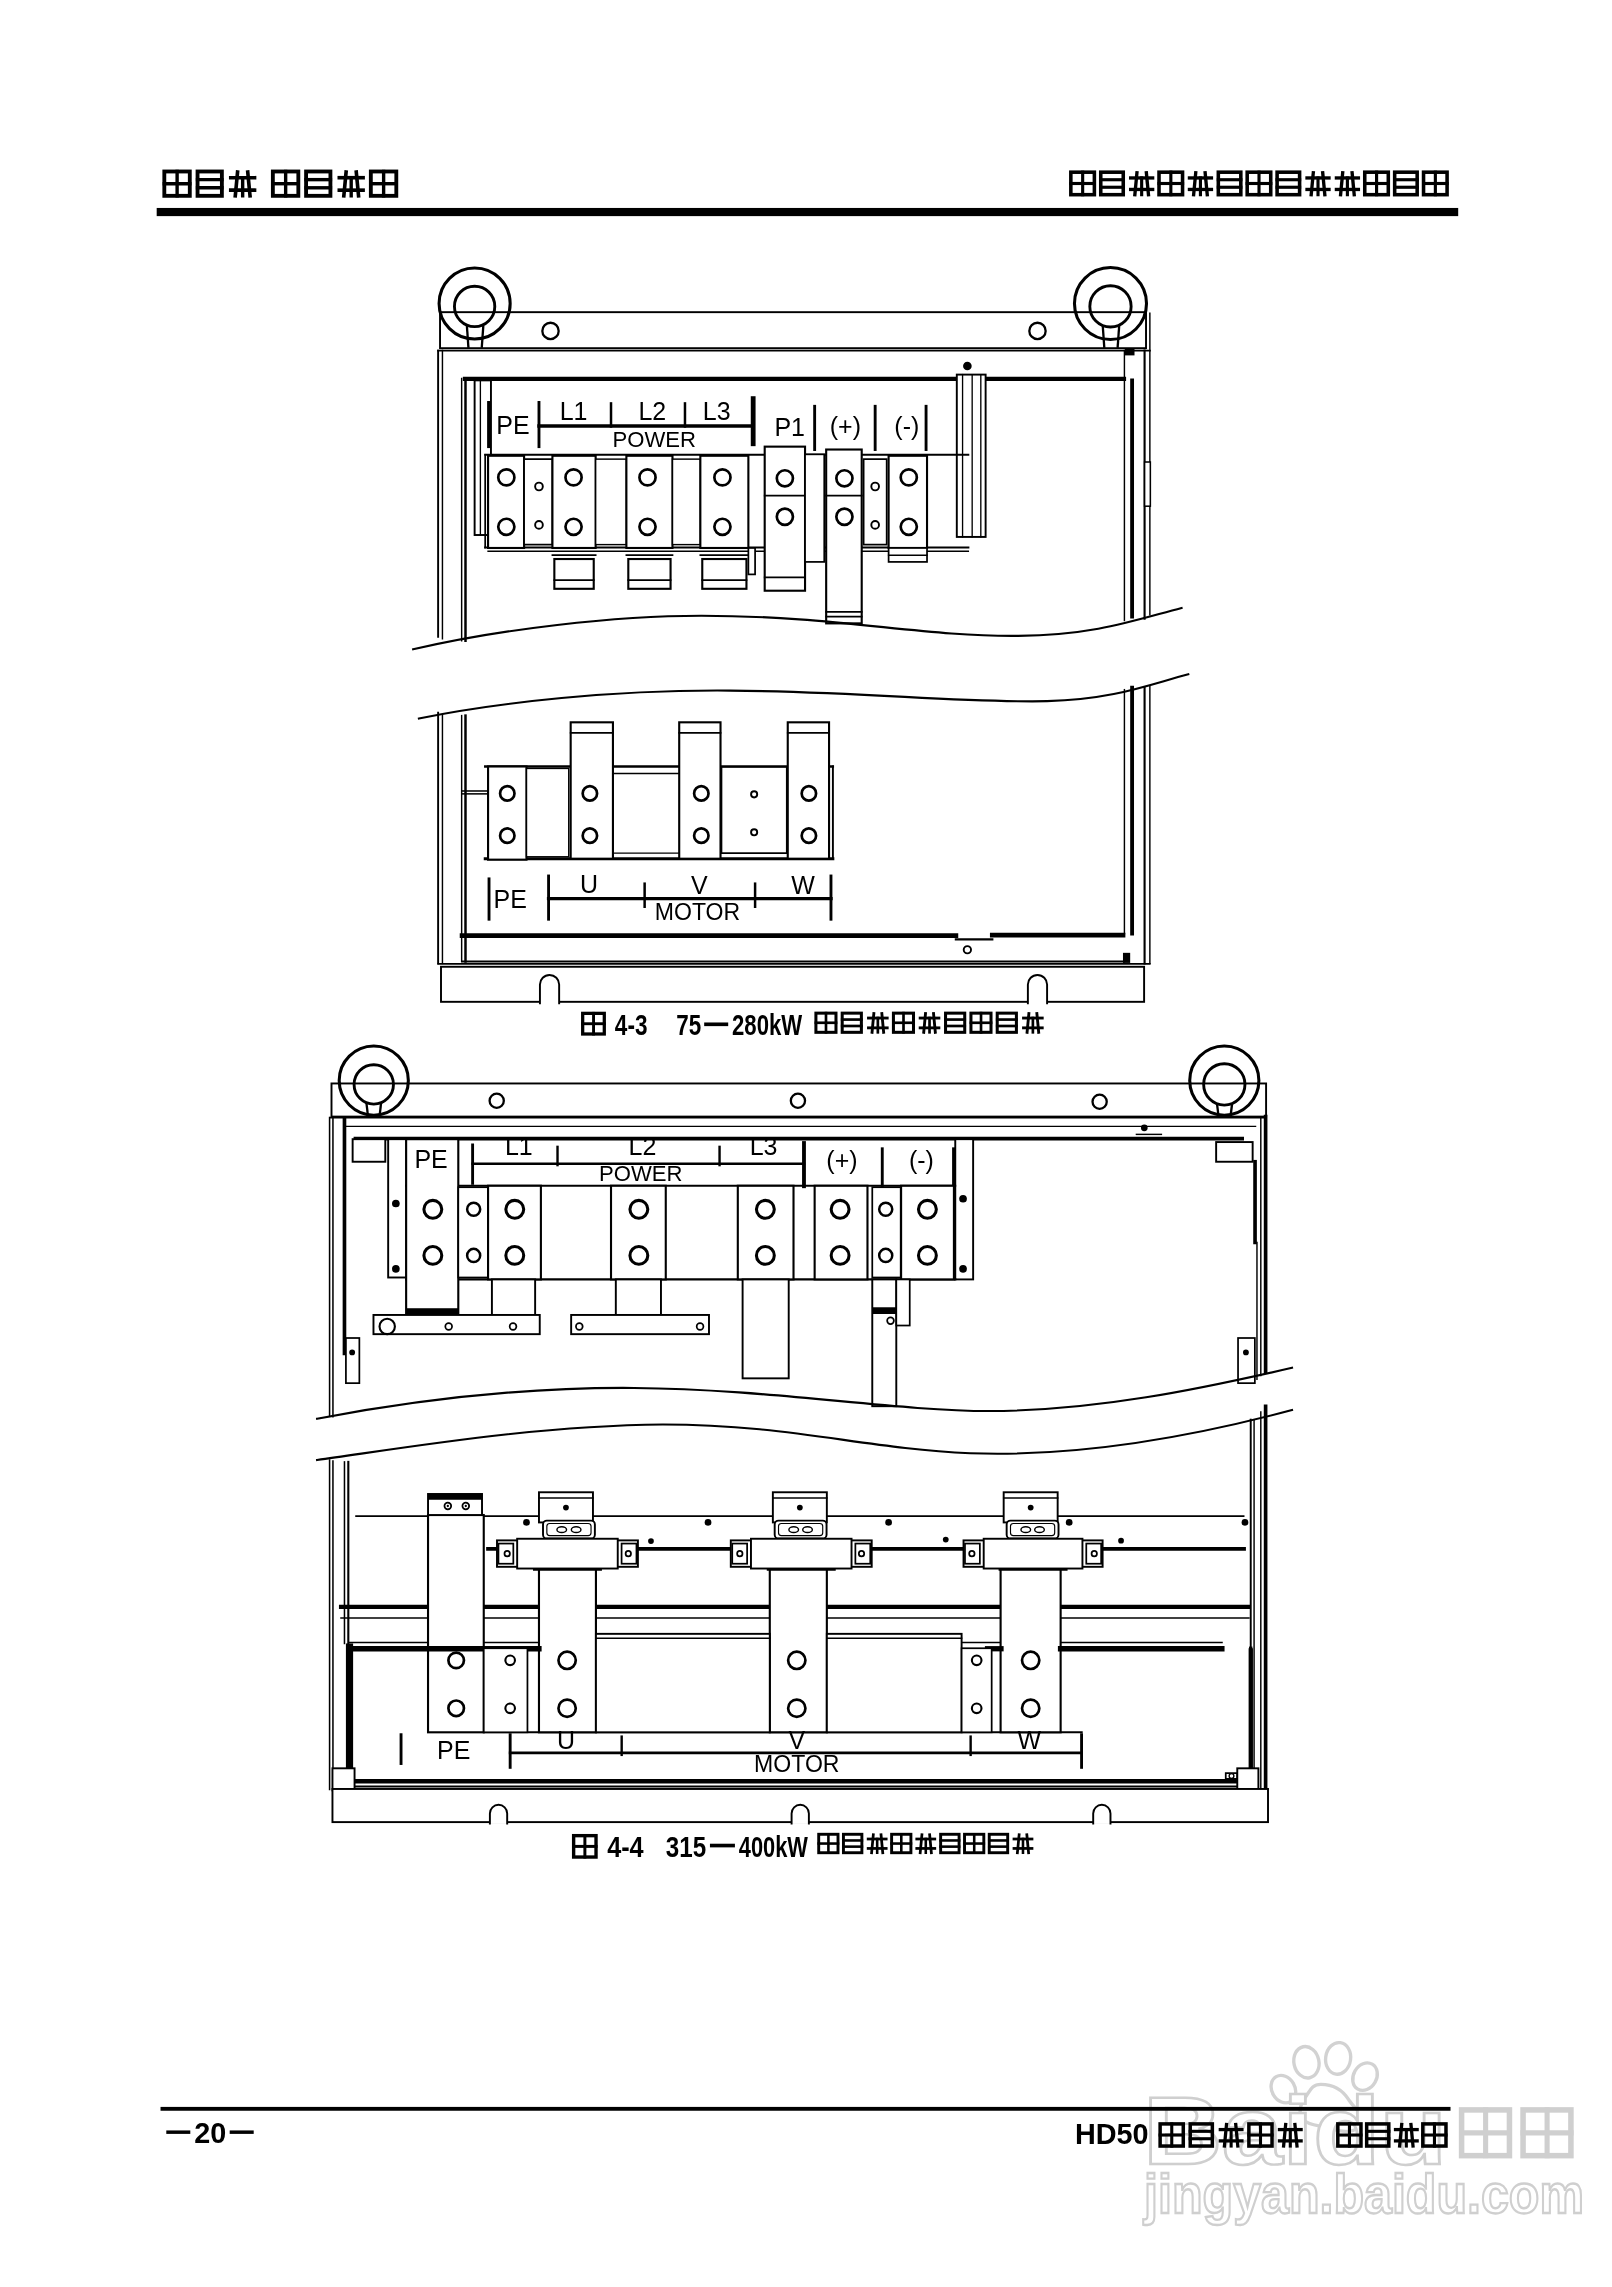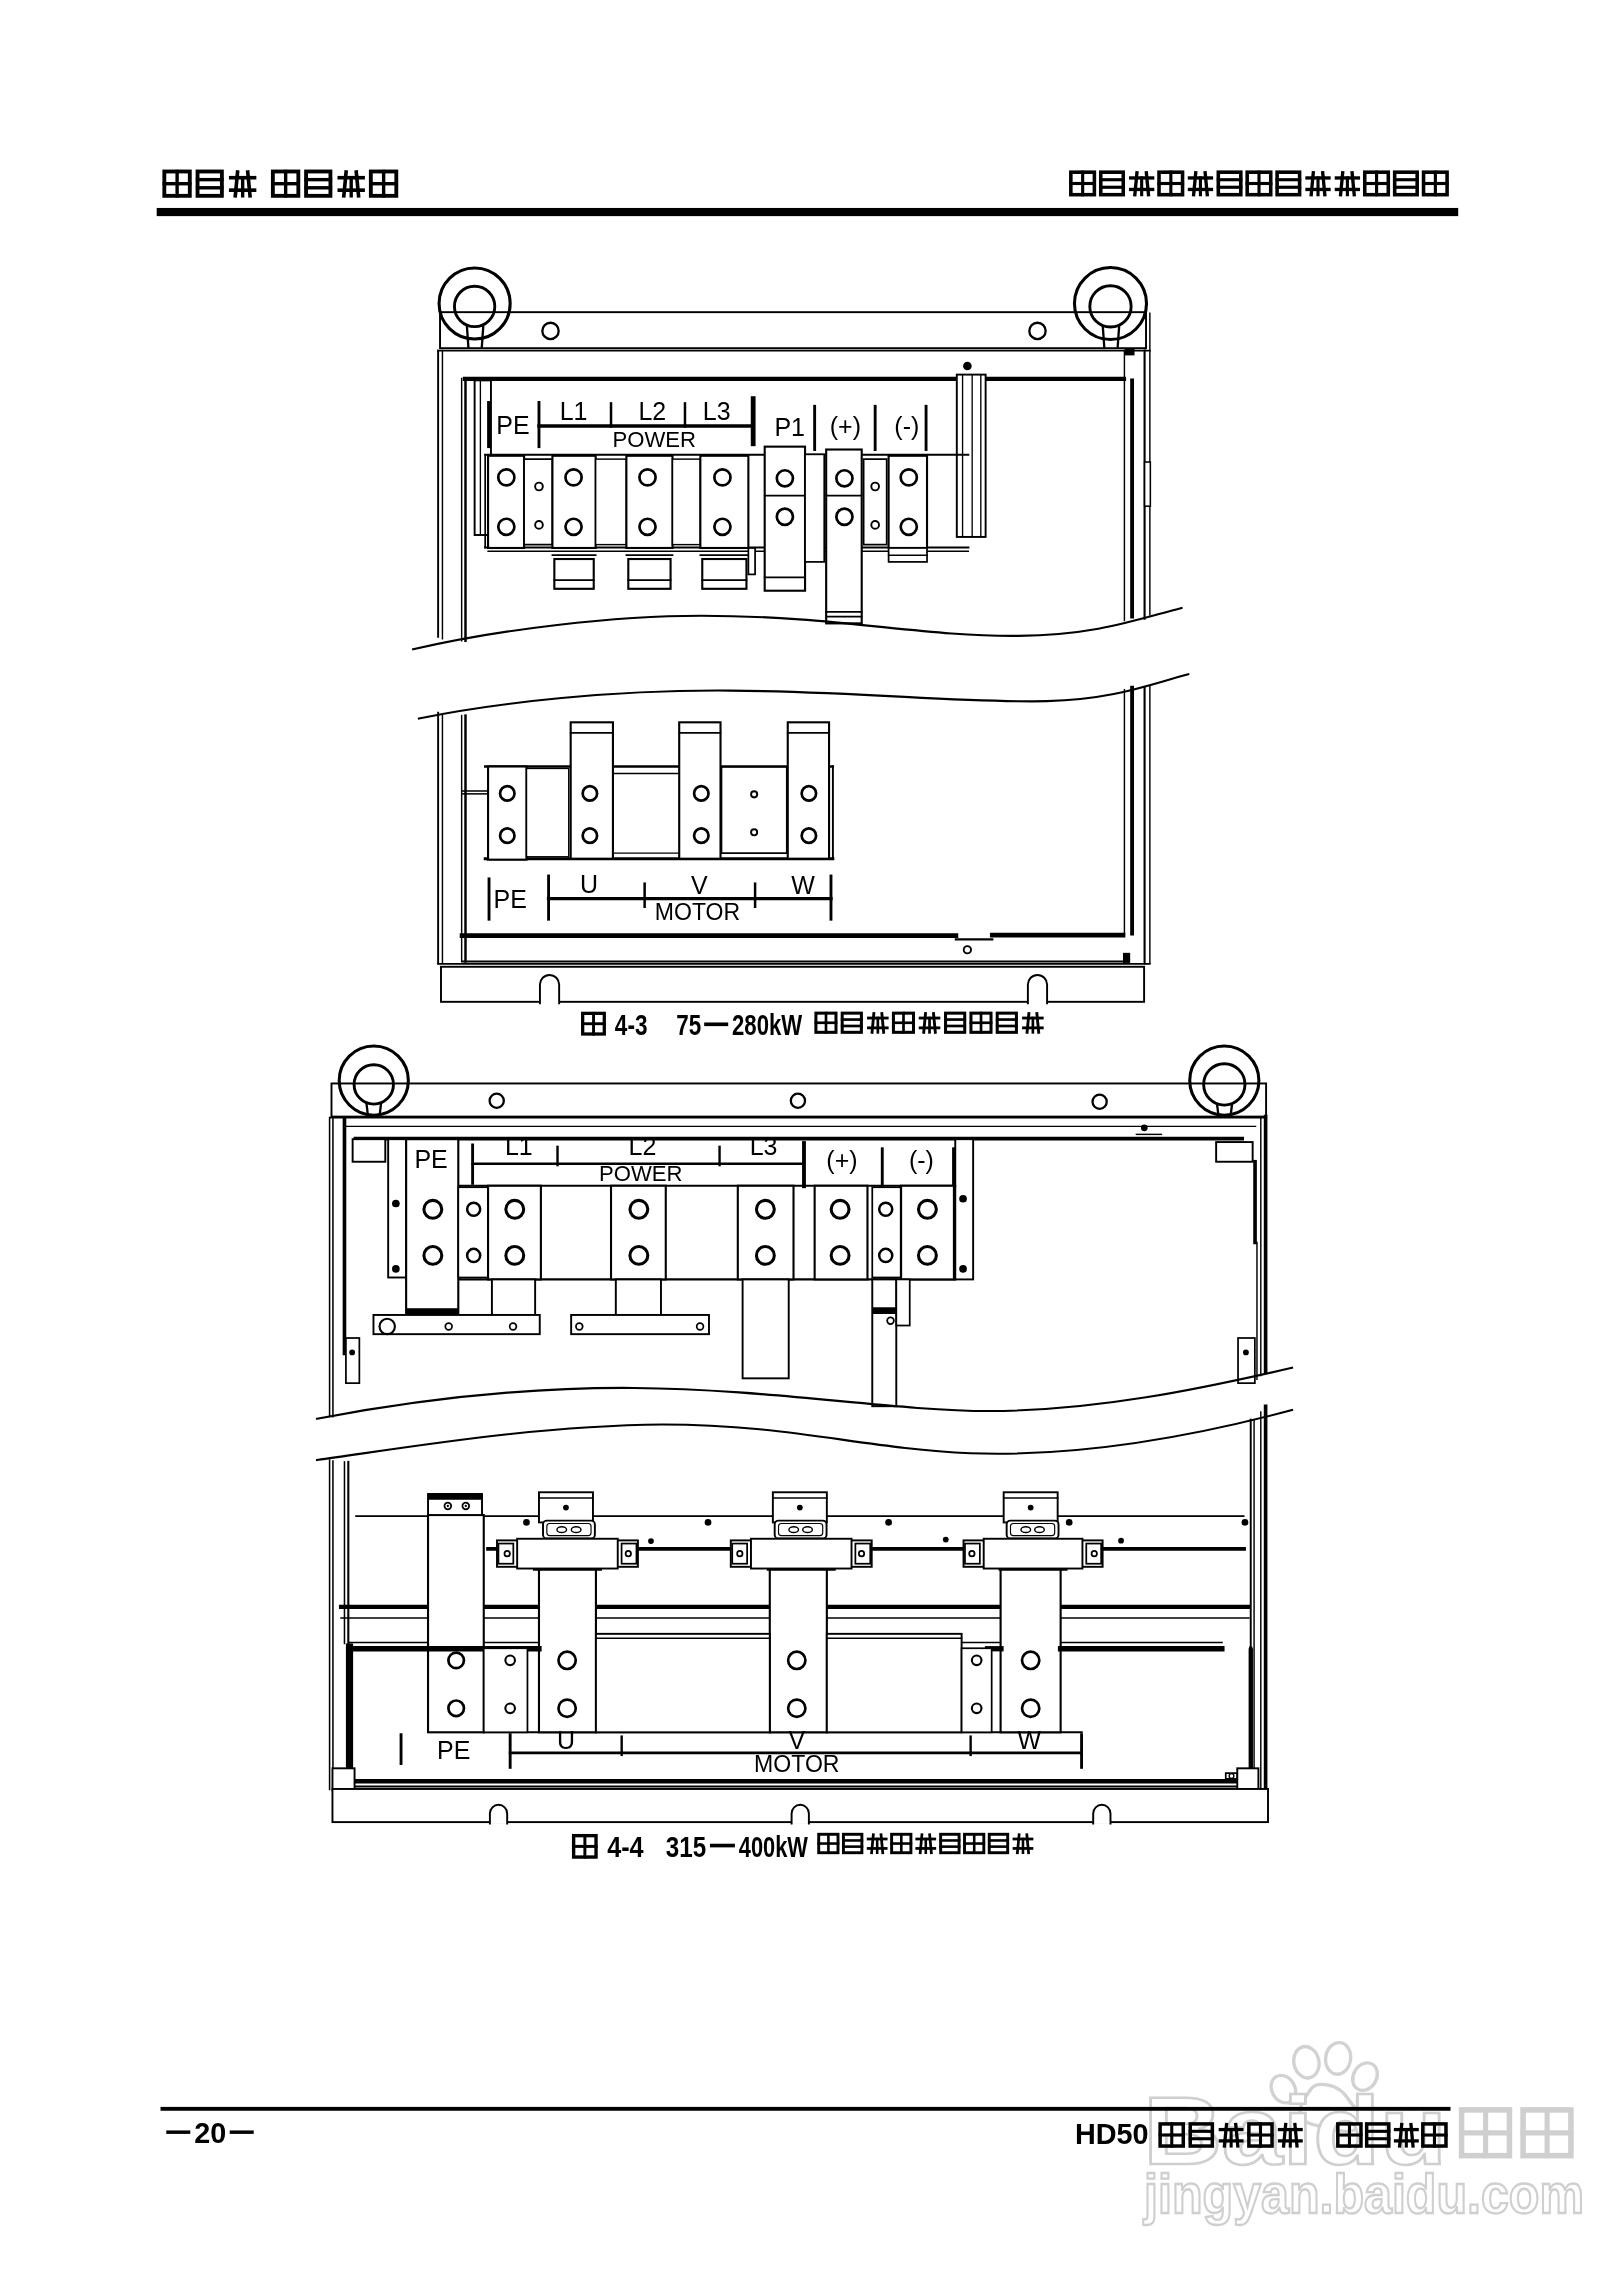--- a/index.html
+++ b/index.html
@@ -1,15 +1,15 @@
 <!DOCTYPE html>
 <html><head><meta charset="utf-8">
 <style>
 html,body{margin:0;padding:0;background:#fff;}
-#page{position:relative;width:1612px;height:2287px;background:#fff;overflow:hidden;}
+#page{position:relative;width:1612px;height:2287px;background:#fff;overflow:hidden;border-radius:13px;}
 svg{position:absolute;left:0;top:0;}
 </style></head><body>
 <div id="page">
 <svg width="1612" height="2287" viewBox="0 0 1678 2381" fill="none" stroke-linecap="square">
 <defs>
 <g id="g1" fill="none" stroke="#000">
           <rect x="2.5" y="3" width="22.5" height="21.5" stroke-width="2.4"></rect>
           <line x1="2.5" y1="13.8" x2="25" y2="13.8" stroke-width="2"></line>
           <line x1="13.8" y1="3" x2="13.8" y2="24.5" stroke-width="2"></line>
         </g>

